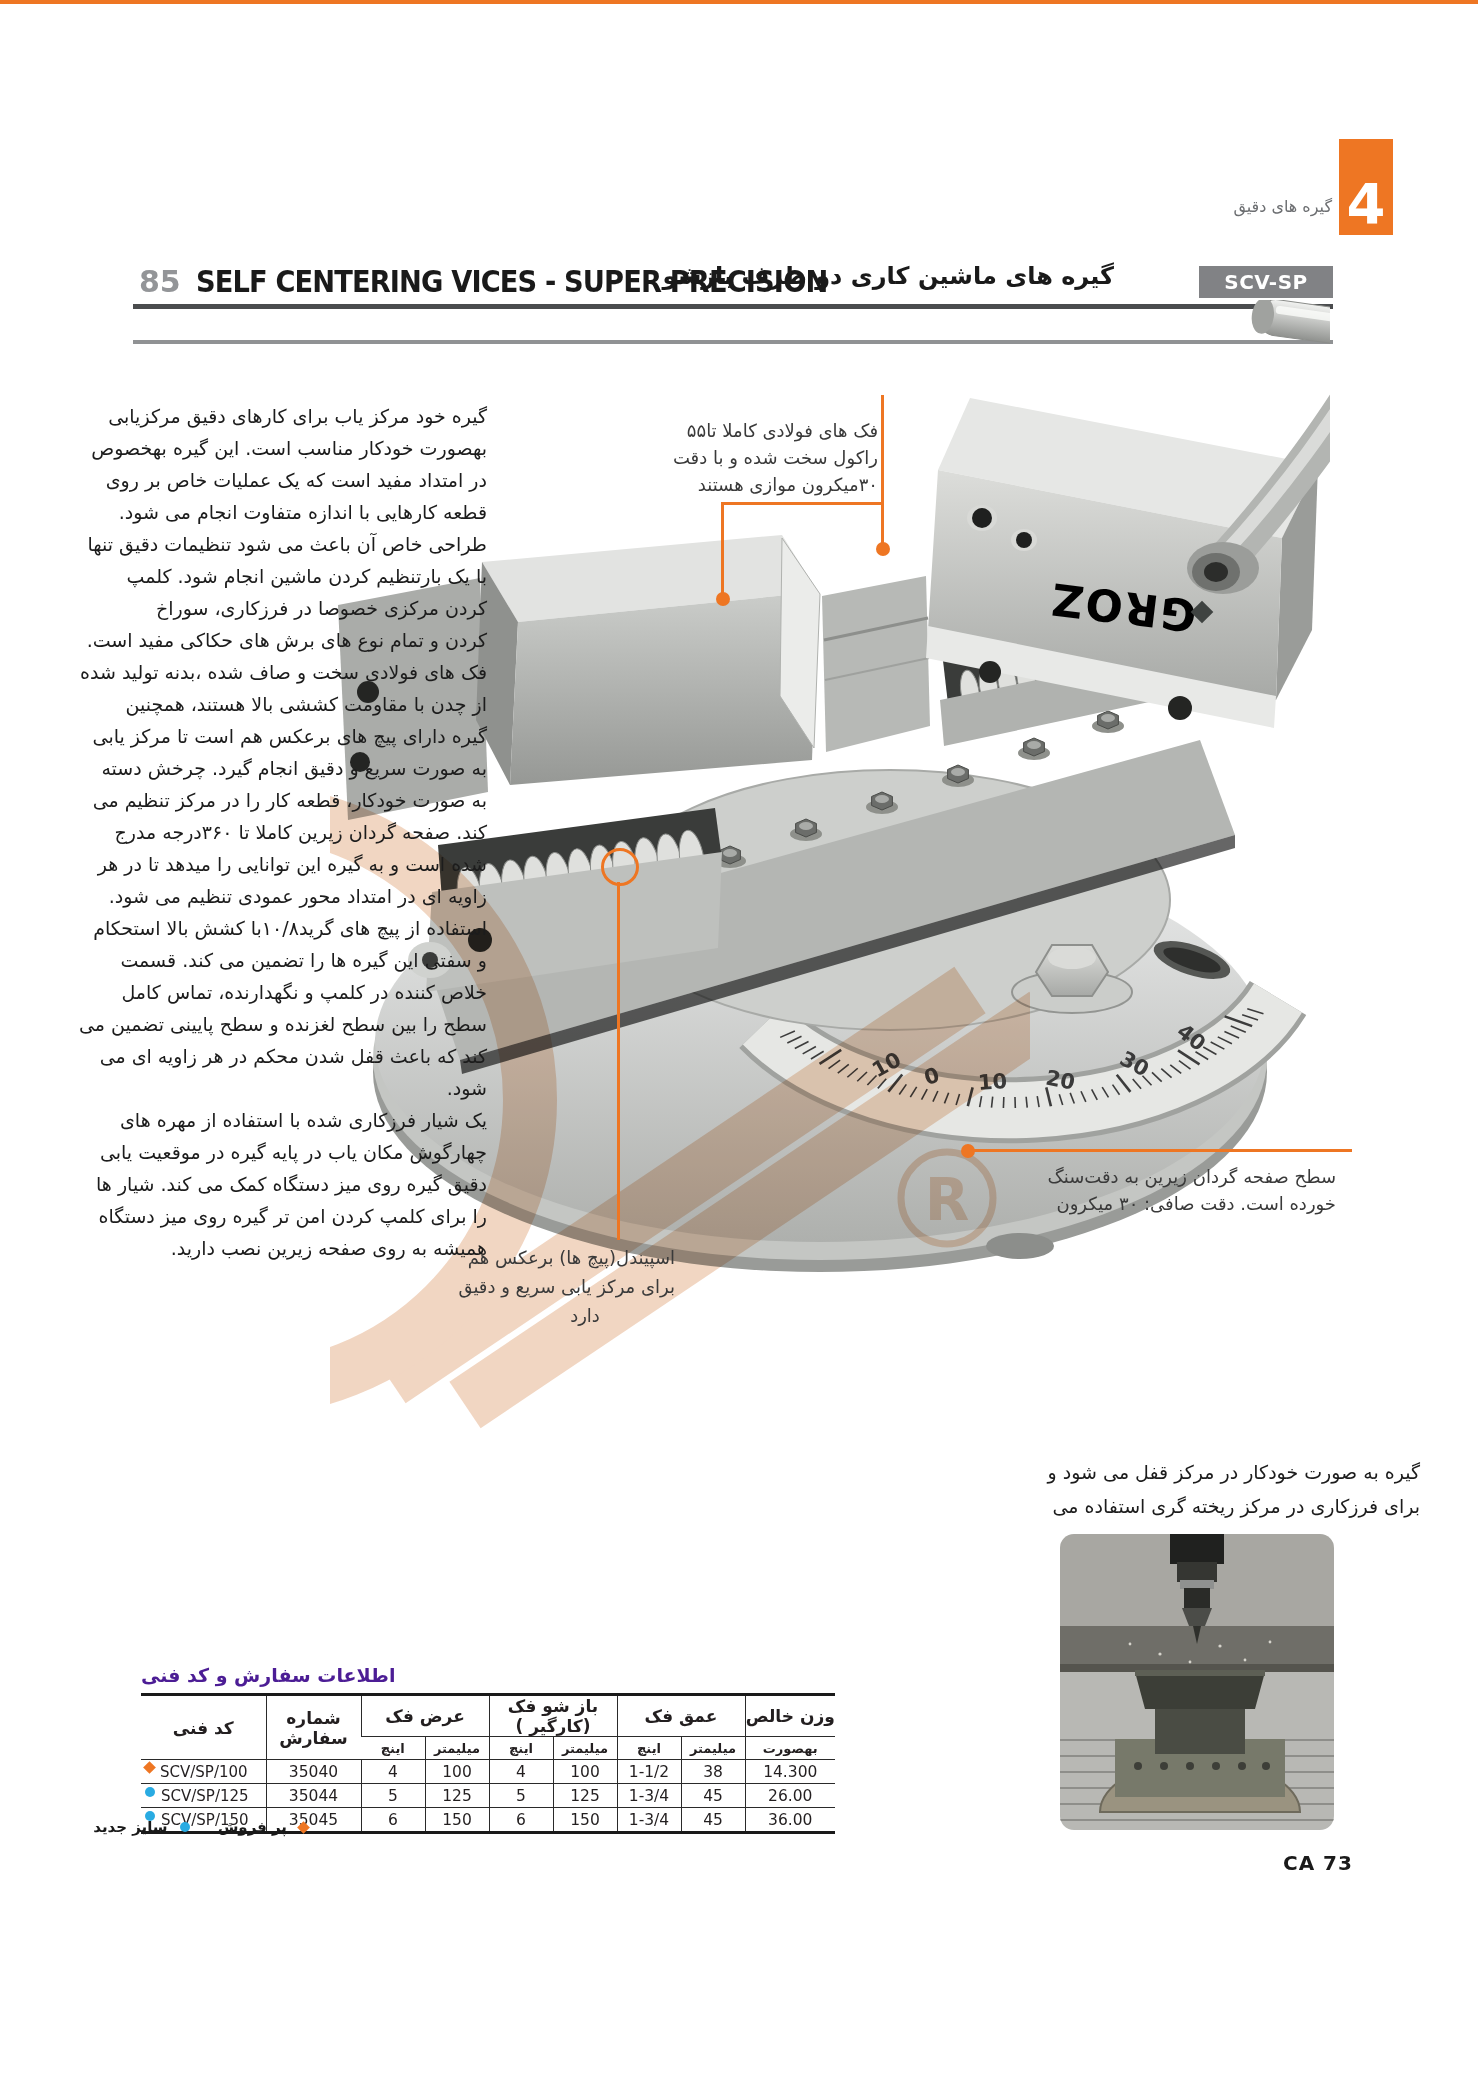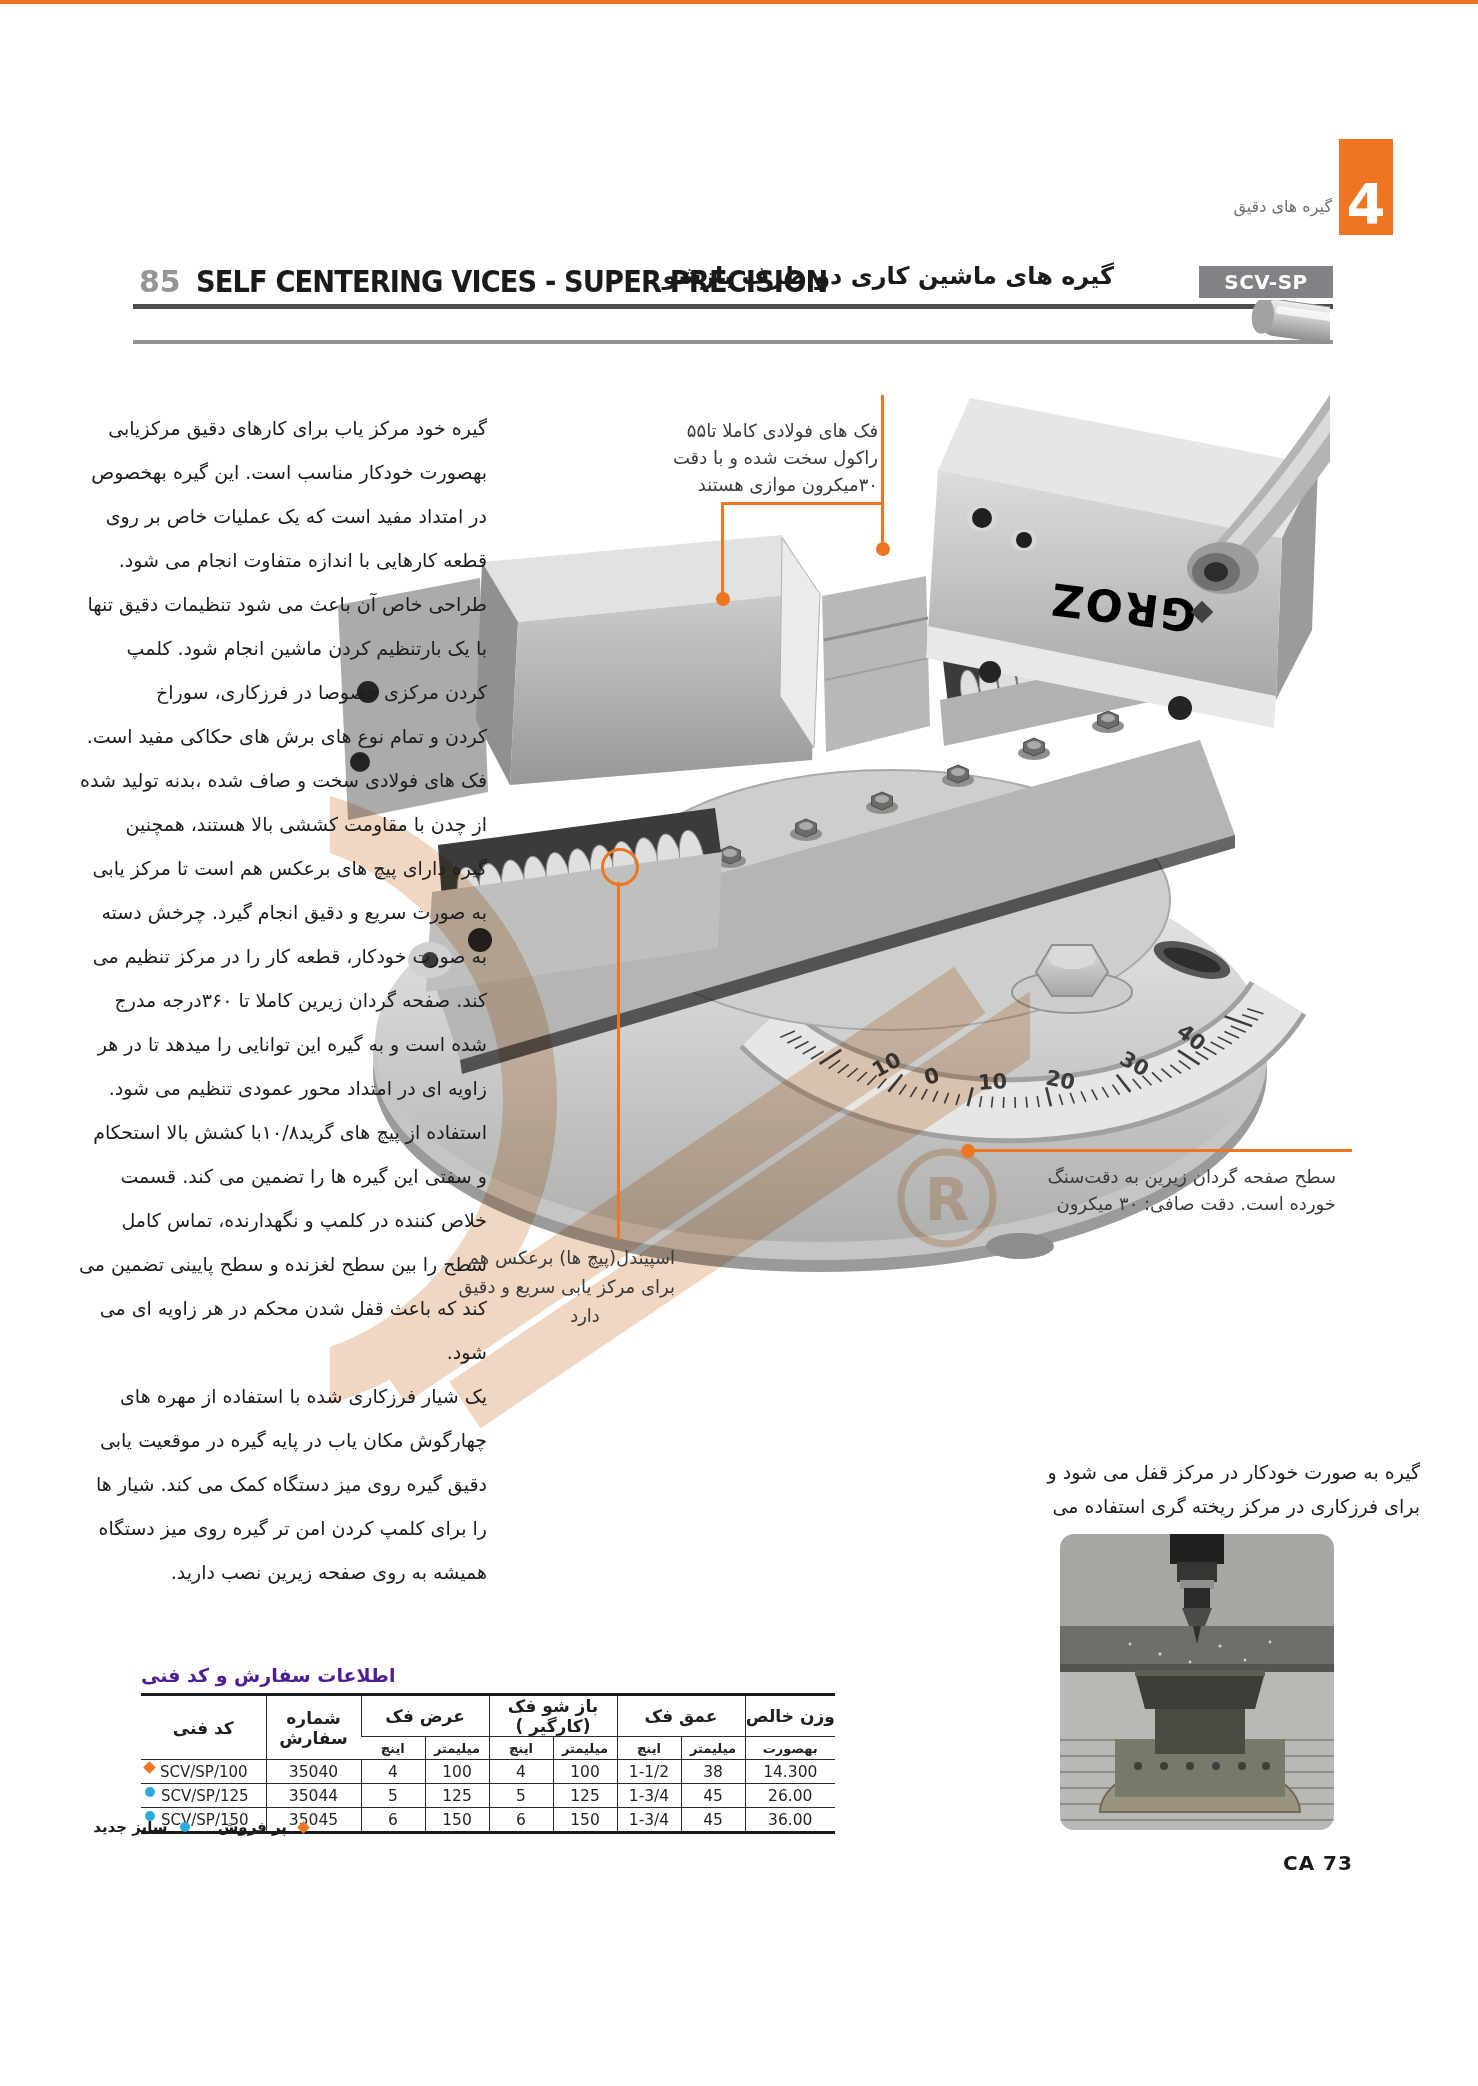--- a/index.html
+++ b/index.html
@@ -16,21 +16,21 @@
   .tab-label{right:146px;top:197px;font-size:16px;color:#6d6f72;direction:rtl;white-space:nowrap;}
   
   .hdr-pageno{left:139px;top:264px;font-size:30px;font-weight:bold;color:#939598;}
   .hdr-title-en{left:196px;top:263px;font-size:31px;font-weight:bold;color:#1a1a1a;letter-spacing:-1px;transform:scaleX(0.88);transform-origin:left center;white-space:nowrap;}
   .hdr-title-fa{right:364px;top:262px;font-size:24px;font-weight:bold;direction:rtl;white-space:nowrap;color:#1a1a1a;}
   .hdr-badge{left:1199px;top:266px;width:134px;height:32px;background:#818285;color:#ffffff;font-size:20px;font-weight:bold;display:flex;align-items:center;justify-content:center;letter-spacing:.5px;}
   .rule1{left:133px;top:304px;width:1200px;height:5px;background:#4a4c4e;}
   .rule2{left:133px;top:340px;width:1200px;height:4px;background:#909294;}
   
   .intro{left:77px;top:400px;width:410px;direction:rtl;text-align:right;font-size:19px;line-height:32px;color:#1c1c1c;z-index:3;}
-  .intro div{white-space:nowrap;margin-top:12px;}
+  .intro div{white-space:nowrap;}
   
   .vise-figure{left:330px;top:300px;width:1000px;height:990px;z-index:1;}
   .watermark{left:330px;top:560px;width:700px;height:960px;z-index:2;opacity:.42;mix-blend-mode:multiply;pointer-events:none;}
   
   .co-line{background:#ee7623;z-index:5;}
   .co-dot{width:14px;height:14px;border-radius:50%;background:#ee7623;z-index:5;}
   .co-circle{left:601px;top:848px;width:32px;height:32px;border:3px solid #ee7623;border-radius:50%;z-index:5;}
   .co-text{direction:rtl;color:#3a3a3a;font-size:18px;line-height:27px;z-index:6;}
   .co-text div{white-space:nowrap;}
   .co-jaws{right:600px;top:417px;text-align:right;}

